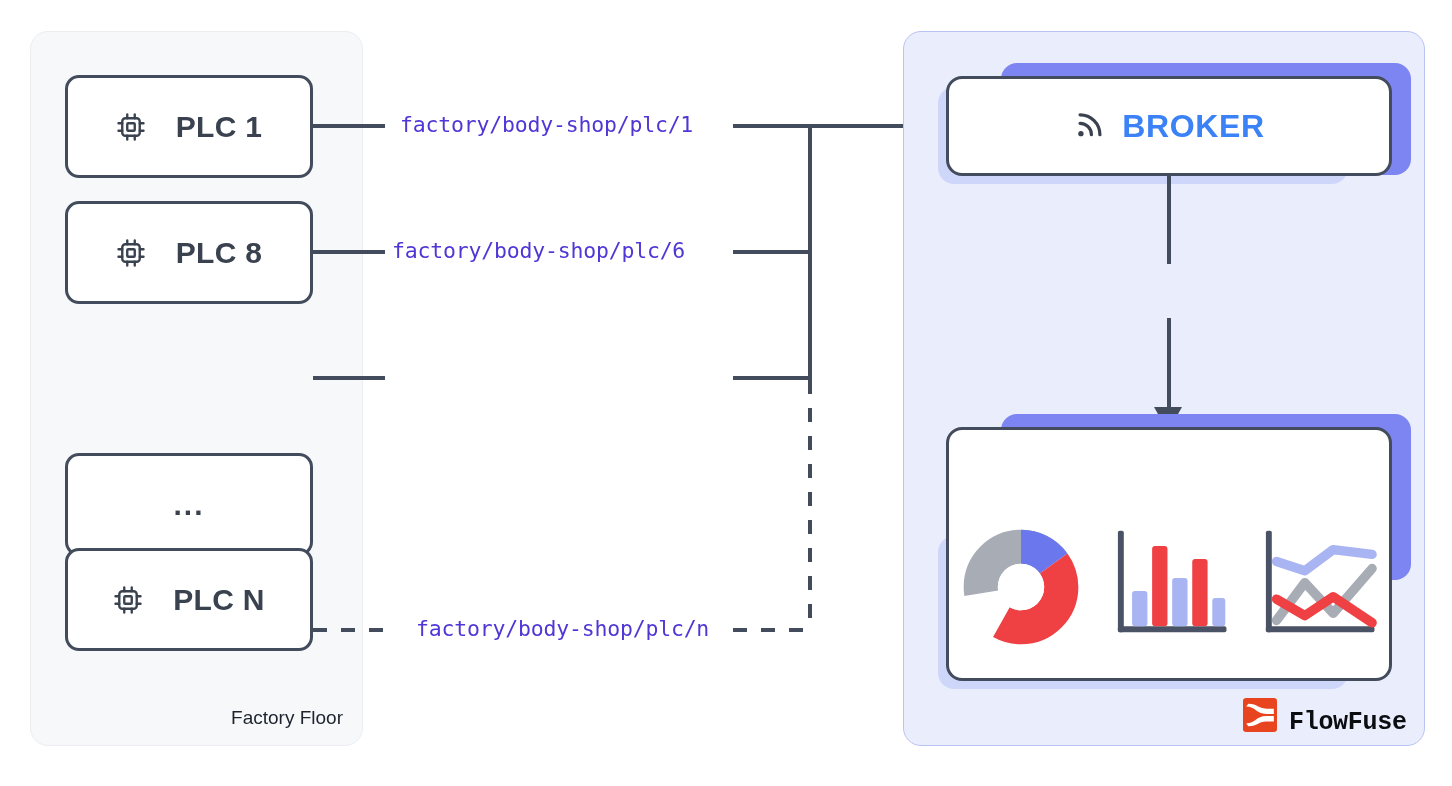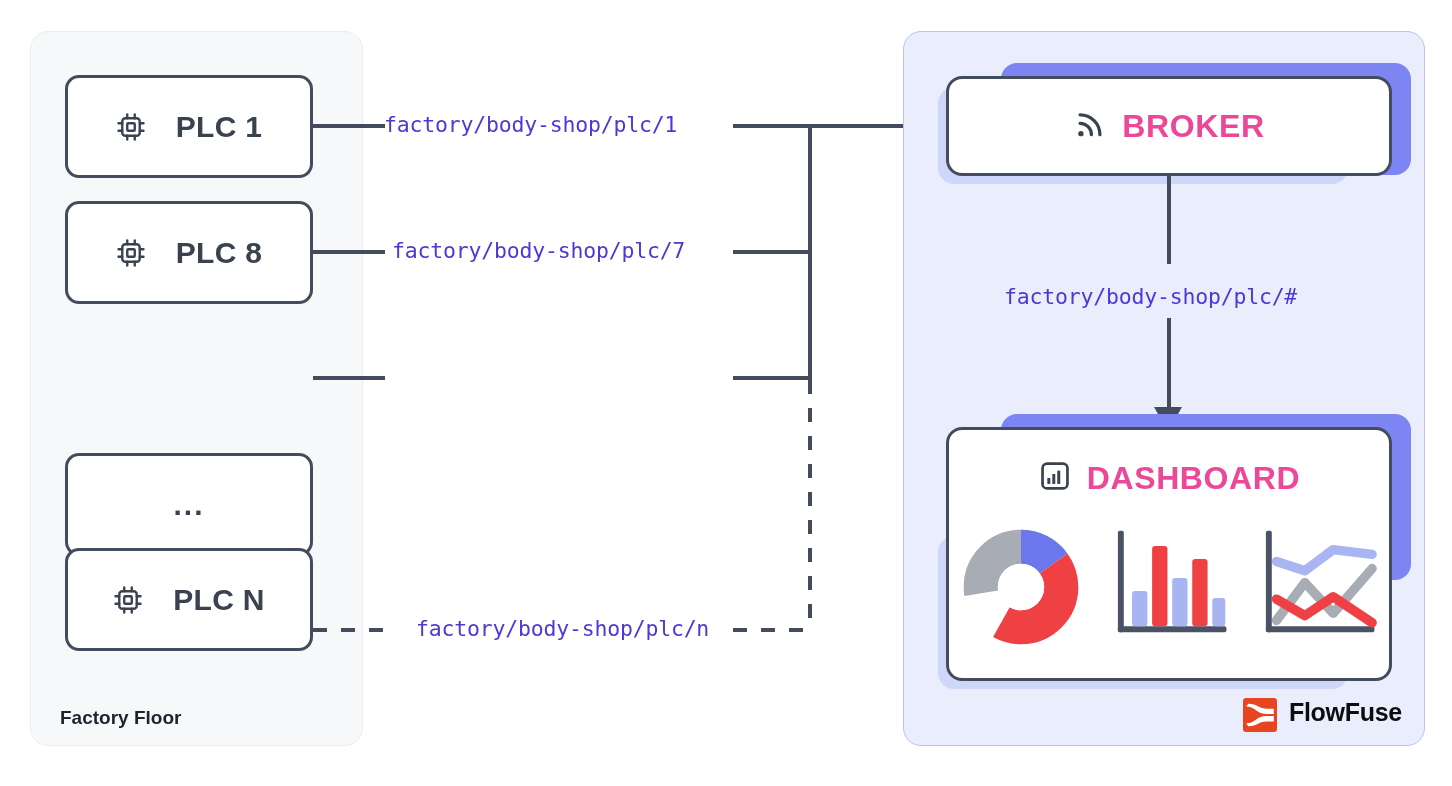--- a/index.html
+++ b/index.html
@@ -66,22 +66,23 @@
     letter-spacing: 2px;
     line-height: 0.6;
   }
   .cpu-icon { width: 30px; height: 30px; display:block; }
 
   
   #factory-floor-label {
     position: absolute;
     left: 60px;  top: 707px;
     width: 283px;
+    text-align: right;
     font-size: 19px;
-    font-weight: bold;
+    font-weight: normal;
     color: #1d242e;
   }
 
   
   .topic {
     position: absolute;
     font-family: "DejaVu Sans Mono", "Liberation Mono", monospace;
     font-size: 21.5px;
     color: #4f37d6;
     white-space: nowrap;
@@ -129,29 +130,29 @@
   }
   .card-heading {
     display: flex;
     align-items: center;
     justify-content: center;
     gap: 15px;
   }
   .card-title {
     font-size: 32px;
     font-weight: bold;
-    color: #ec4899;
+    color: #3b82f6;
     letter-spacing: 0.6px;
   }
 
   
   #flowfuse-logo {
     position: absolute;
     left: 1243px; top: 698px;
-    display: flex; align-items: flex-start; gap: 12px;
+    display: flex; align-items: flex-end; gap: 12px; font-family: Liberation Mono, monospace;
   }
   #flowfuse-wordmark {
     font-size: 25px;
     font-weight: bold;
     color: #0b0d11;
     letter-spacing: -0.3px;
   }
 </style>
 </head>
 <body>
@@ -213,22 +214,22 @@
   <div class="wire-dash-h" style="left:733px; top:628px; width:81px"></div>
 
   <div class="wire wire-v" style="left:808px; top:124px; height:256px"></div>
 
   <div class="wire-dash-v" style="left:808px; top:380px; height:250px"></div>
 
   <svg style="position:absolute; left:915px; top:108px" width="36" height="34" viewBox="0 0 36 34">
     <polygon points="4,4 30,17 4,30" fill="#434c5c"></polygon>
   </svg>
 
-  <div class="topic" style="left:384px; top:112px">factory/body-shop/plc/1</div>
-  <div class="topic" style="left:392px; top:238px">factory/body-shop/plc/7</div>
+  <div class="topic" style="left:400px; top:112px">factory/body-shop/plc/1</div>
+  <div class="topic" style="left:392px; top:238px">factory/body-shop/plc/6</div>
   <div class="topic" style="left:416px; top:616px">factory/body-shop/plc/n</div>
 
   <div id="cloud-panel" class="panel"></div>
 
   <div class="stack-card">
     <div class="shadow-dark" style="left:1001px; top:63px;  width:410px; height:112px"></div>
     <div class="shadow-light" style="left:938px;  top:87px;  width:410px; height:97px"></div>
     <div class="face" style="left:946px; top:76px; width:446px; height:100px">
       <div class="card-heading" style="height:100%">
         <span>
@@ -242,39 +243,26 @@
       </div>
     </div>
   </div>
 
   <div class="wire wire-v" style="left:1167px; top:176px; height:88px"></div>
   <div class="wire wire-v" style="left:1167px; top:318px; height:96px"></div>
   <svg style="position:absolute; left:1150px; top:404px" width="36" height="32" viewBox="0 0 36 32">
     <polygon points="4,3 32,3 18,28" fill="#434c5c"></polygon>
   </svg>
 
-  <div class="topic" style="left:1004px; top:284px">factory/body-shop/plc/#</div>
 
   <div class="stack-card">
     <div class="shadow-dark" style="left:1001px; top:414px; width:410px; height:166px"></div>
     <div class="shadow-light" style="left:938px;  top:536px; width:410px; height:153px"></div>
     <div class="face" style="left:946px; top:427px; width:446px; height:254px">
 
-      <div class="card-heading" style="margin-top:29px">
-        <span>
-          <svg width="34" height="34" viewBox="0 0 24 24" fill="none" stroke="#3a4250" stroke-width="1.9" stroke-linejoin="round">
-            <rect x="3.2" y="3.2" width="17.6" height="17.6" rx="3.2"></rect>
-            <rect x="6.6" y="13.4" width="2.1" height="4.2" fill="#3a4250" stroke="none"></rect>
-            <rect x="10.1" y="10.6" width="2.1" height="7.0" fill="#3a4250" stroke="none"></rect>
-            <rect x="13.6" y="8.2" width="2.1" height="9.4" fill="#3a4250" stroke="none"></rect>
-            <rect x="17.1" y="6.2" width="0" height="0" fill="#3a4250" stroke="none"></rect>
-          </svg>
-        </span>
-        <span class="card-title">DASHBOARD</span>
-      </div>
 
       <div style="position:absolute; left:0; top:96px; width:100%; display:flex; justify-content:center; gap:30px;">
 
         <svg width="122" height="122" viewBox="0 0 100 100">
 
           <circle cx="50" cy="50" r="33" fill="none" stroke="#a7acb5" stroke-width="28" stroke-dasharray="87.1 120.3" transform="rotate(-90 50 50)" stroke-dashoffset="57.3"></circle>
           <circle cx="50" cy="50" r="33" fill="none" stroke="#6b77ec" stroke-width="28" stroke-dasharray="31.1 176.3" transform="rotate(-90 50 50)"></circle>
           <circle cx="50" cy="50" r="33" fill="none" stroke="#ef4044" stroke-width="28" stroke-dasharray="89.2 118.2" transform="rotate(-90 50 50)" stroke-dashoffset="-31.1"></circle>
           <circle cx="50" cy="50" r="19" fill="#ffffff"></circle>
         </svg>

